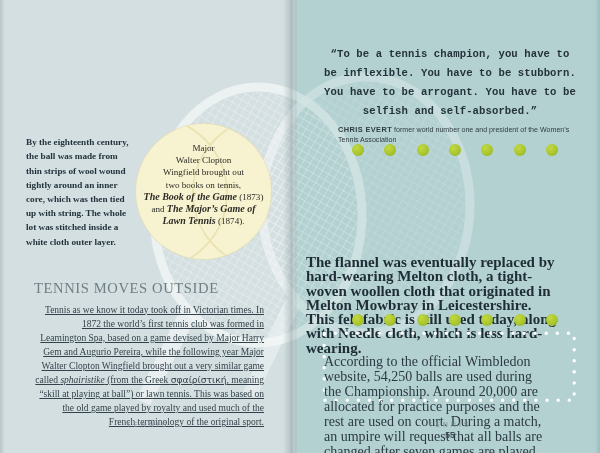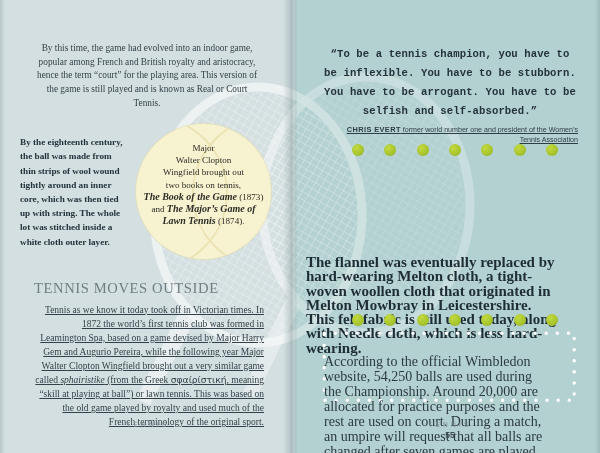--- a/index.html
+++ b/index.html
@@ -36,21 +36,21 @@
   
   .racket-wrap{position:absolute;left:0;top:0;width:600px;height:453px;pointer-events:none;}
   .racket-wrap svg{position:absolute;left:0;top:0;}
 
   
   .intro-para{
     position:absolute;left:34px;top:33px;width:226px;
     text-align:center;font-size:9.3px;line-height:13.6px;color:#34424a;
   }
   .bold-col{
-    position:absolute;left:20px;top:126px;width:108px;
+    position:absolute;left:26px;top:126px;width:108px;
     font-size:9.2px;line-height:14.2px;color:#22333c;font-weight:bold;
   }
   .ball-callout{
     position:absolute;left:136px;top:124px;width:135px;height:135px;
     border-radius:50%;
     background:#f7f2cf;
     box-shadow:0 0 0 1px rgba(230,222,170,.6);
     overflow:hidden;
   }
   .ball-callout .seam{
@@ -79,23 +79,23 @@
   
   .quote{
     position:absolute;left:322px;top:34px;width:256px;
     text-align:center;
     font-family:"Liberation Mono",monospace;
     font-size:10.6px;line-height:19px;letter-spacing:.1px;
     color:#24323a;font-weight:bold;
   }
   .attrib{
     position:absolute;left:338px;top:118px;width:240px;
-    text-align:right;
+    text-align:left;
     font-family:"Liberation Sans",sans-serif;
-    font-size:7.1px;line-height:10.2px;color:#2e3c44;text-decoration:underline;
+    font-size:7.1px;line-height:10.2px;color:#2e3c44;
   }
   .attrib b{font-weight:bold;letter-spacing:.4px;font-size:7.4px;}
 
   .ballrow{position:absolute;width:206px;height:13px;left:352px;}
   .ballrow.r1{top:144px;}
   .ballrow.r2{top:314px;}
   .ballrow .b{
     position:absolute;top:0;width:12px;height:12px;border-radius:50%;
     background:radial-gradient(circle at 36% 32%,#c3d93f 0%,#a9c62e 55%,#8fae22 100%);
   }
@@ -172,21 +172,20 @@
         <use href="#racketshape"></use>
         <use href="#racketshape2"></use>
       </g>
     </svg>
   </div>
 
   <div class="gutter-shadow"></div>
   <div class="edge-left"></div>
   <div class="edge-right"></div>
 
-  <p class="intro-para">By this time, the game had evolved into an indoor game, popular among French and British royalty and aristocracy, hence the term “court” for the playing area. This version of the game is still played and is known as Real or Court Tennis.</p>
 
   <p class="bold-col">By the eighteenth century, the ball was made from thin strips of wool wound tightly around an inner core, which was then tied up with string. The whole lot was stitched inside a white cloth outer layer.</p>
 
   <div class="ball-callout">
     <div class="seam s1"></div>
     <div class="seam s2"></div>
     <div class="callout-text">
       <span>Major</span><br>
       <span>Walter Clopton</span><br>
       <span>Wingfield brought out</span><br>

